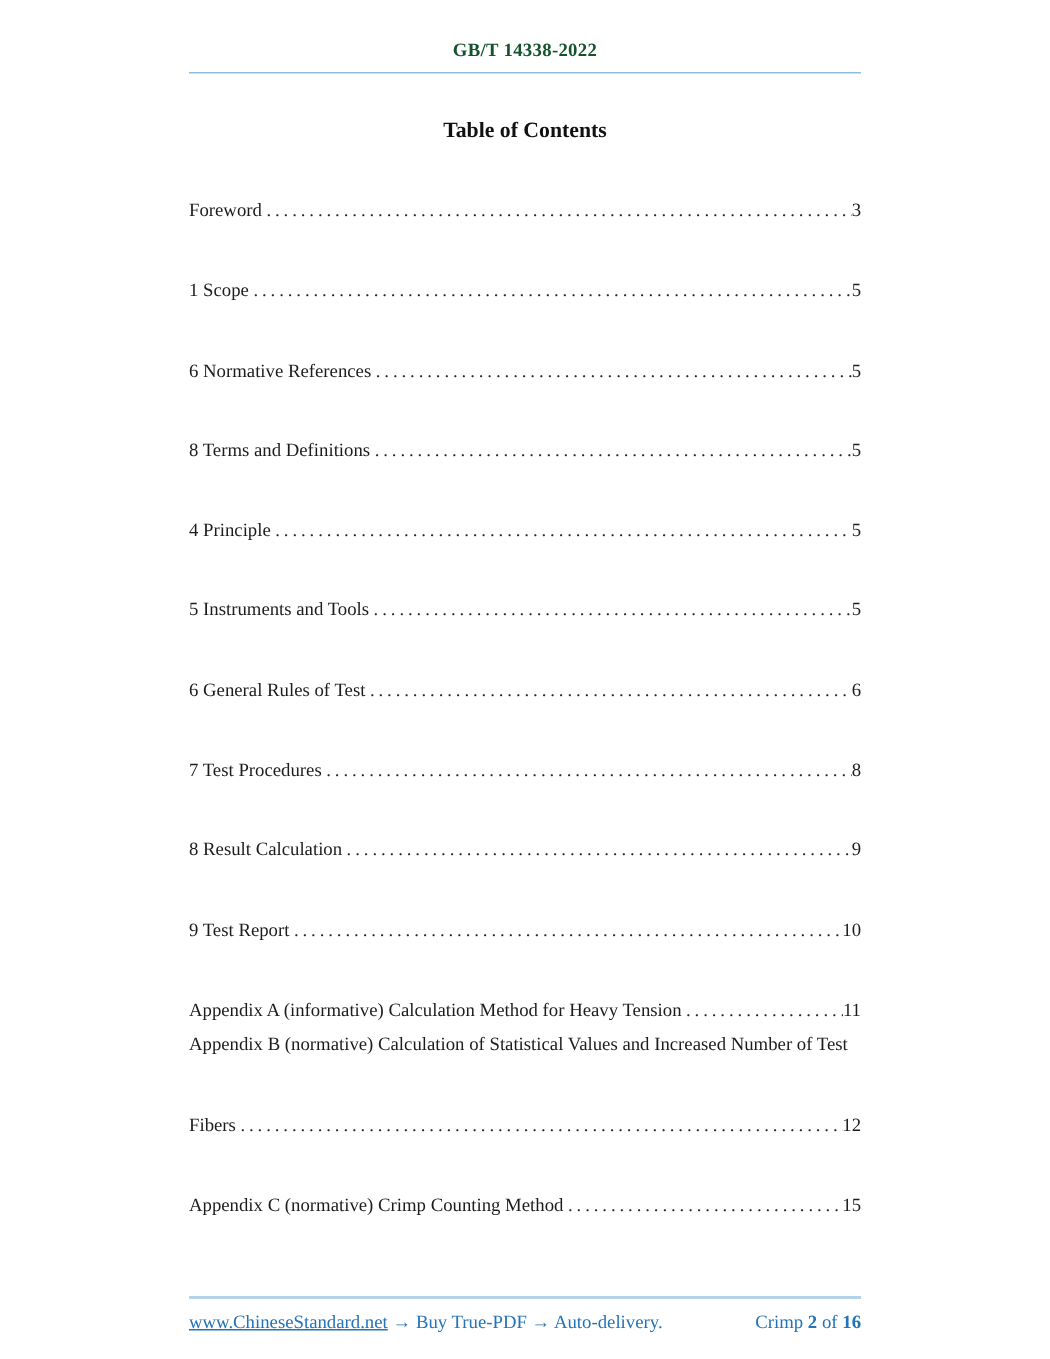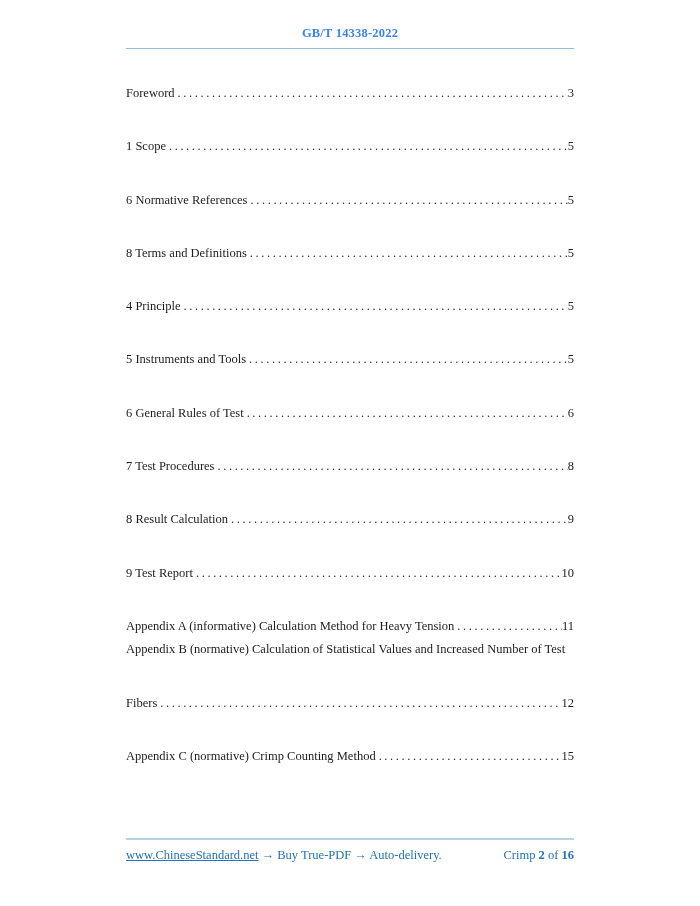--- a/index.html
+++ b/index.html
@@ -9,21 +9,21 @@
     font-family: "Liberation Serif", "DejaVu Serif", serif;
     color: #1c1c1c;
     position: relative;
     overflow: hidden;
   }
   .page { position: absolute; inset: 0; }
 
   
   .header { padding-top: 26px; text-align: center; }
   .doc-number {
-    color: #3b82f6;
+    color: #14532d;
     font-weight: bold;
     font-size: 12.5px;
     letter-spacing: 0.2px;
   }
   .header-rule {
     margin: 7px 126px 0 126px;
     border: none;
     border-top: 1px solid #8fbedc;
     height: 0;
   }
@@ -57,21 +57,21 @@
     padding: 0 1px 0 3px;
     color: #2a2a2a;
   }
   .toc-page { flex: 0 0 auto; }
 
   
   .footer {
     position: absolute;
     left: 126px;
     width: 448px;
-    top: 838px;
+    top: 864px;
     border-top: 2px solid #b5d3e8;
     padding-top: 8px;
     display: flex;
     justify-content: space-between;
     align-items: baseline;
     font-size: 12.5px;
     color: #2273b8;
   }
   .footer-left { white-space: nowrap; }
   .site-link { color: #2273b8; text-decoration: underline; cursor: pointer; }
@@ -81,20 +81,21 @@
 </head>
 <body>
 
 <div class="page">
 
   <div class="header">
     <div class="doc-number">GB/T 14338-2022</div>
     <div class="header-rule"></div>
   </div>
 
+  <div class="toc-title">Table of Contents</div>
 
   <div class="toc-list">
       <div class="toc-entry">
         <div class="toc-line">
           <span class="toc-label">Foreword</span>
           <span class="toc-dots">................................................................................................................................................................................................................................................</span>
           <span class="toc-page">3</span>
         </div>
       </div>
       <div class="toc-entry">

